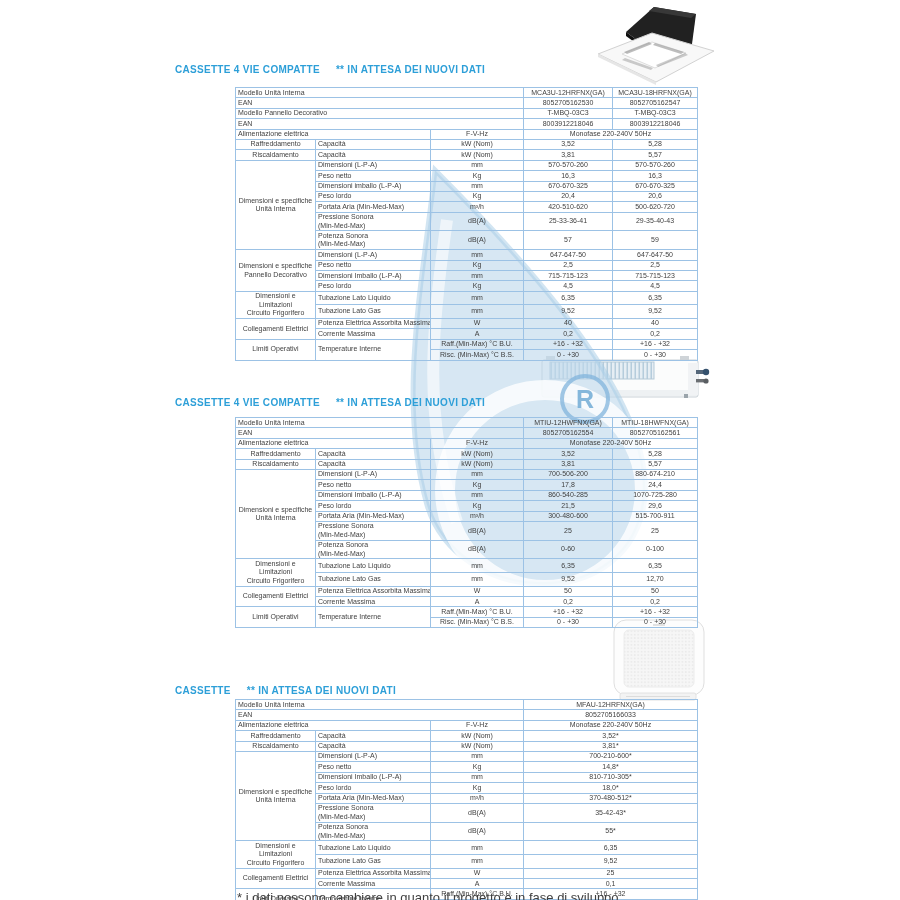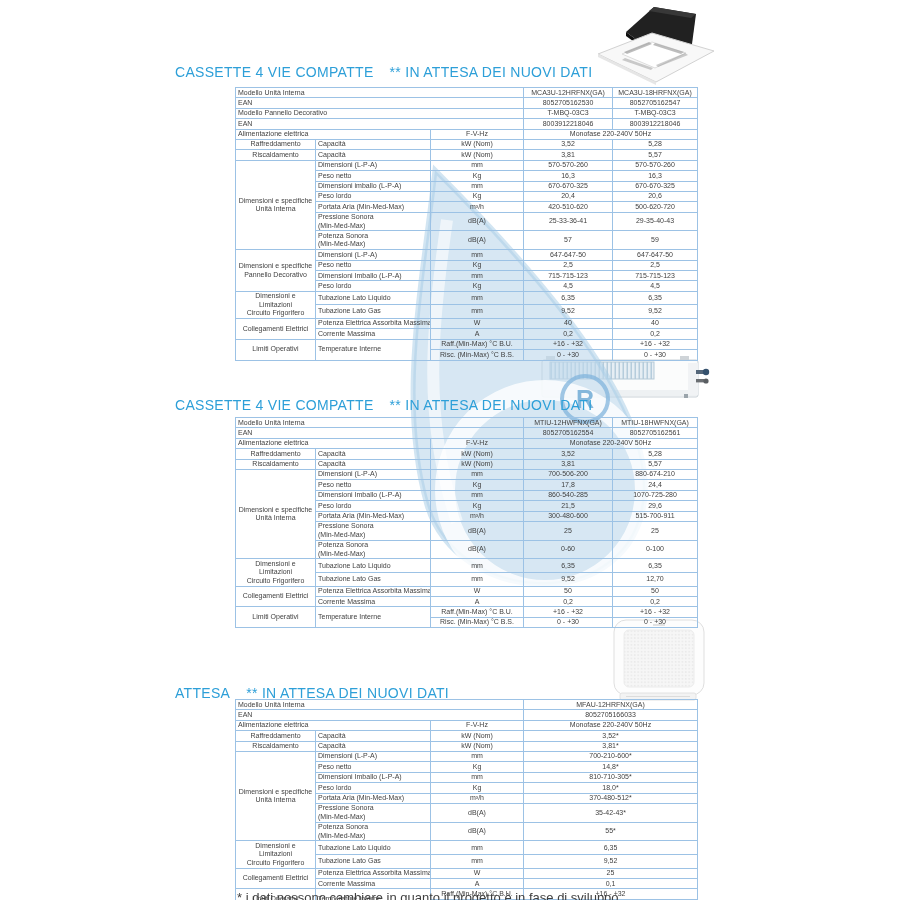--- a/index.html
+++ b/index.html
@@ -2,21 +2,21 @@
 <html><head>
 <meta charset="utf-8">
 <style>
   html,body { margin:0; padding:0; background:#fff; }
   .page {
     position:relative; width:900px; height:900px; background:#ffffff;
     font-family:"Liberation Sans", sans-serif; overflow:hidden;
   }
   .section-title {
     position:absolute; z-index:3; white-space:nowrap;
-    color:#2d9fd8; font-size:14px; font-weight:normal; letter-spacing:.3px;
+    color:#2d9fd8; font-size:10px; font-weight:bold; letter-spacing:.3px;
   }
   .section-title .notice { margin-left:16px; }
   table.spec {
     position:absolute; z-index:3; border-collapse:collapse; table-layout:fixed;
     background:transparent;
   }
   .spec td {
     border:1px solid #9cc2e5; font-size:7px; line-height:1.2;
     padding:0.5px 2px; color:#3f3f3f; text-align:center;
     white-space:pre-line; overflow:hidden; vertical-align:middle;
@@ -384,21 +384,21 @@
         </tr>
         <tr>
           <td class="u nw">Risc. (Min-Max) °C B.S.</td>
           <td class="v nw">0 - +30</td>
           <td class="v nw">0 - +30</td>
         </tr>
       </tbody>
     </table>
 
   <div class="section-title" style="left:175px; top:685px;">
-    <span>ATTESA</span><span class="notice">** IN ATTESA DEI NUOVI DATI</span>
+    <span>CASSETTE</span><span class="notice">** IN ATTESA DEI NUOVI DATI</span>
   </div>
   <table class="spec" style="left:235px; top:699px; width:462px;">
       <colgroup>
         <col style="width: 80px;">
         <col style="width: 115px;">
         <col style="width: 93px;">
         <col style="width: 174px;">
       </colgroup>
       <tbody>
         <tr>

